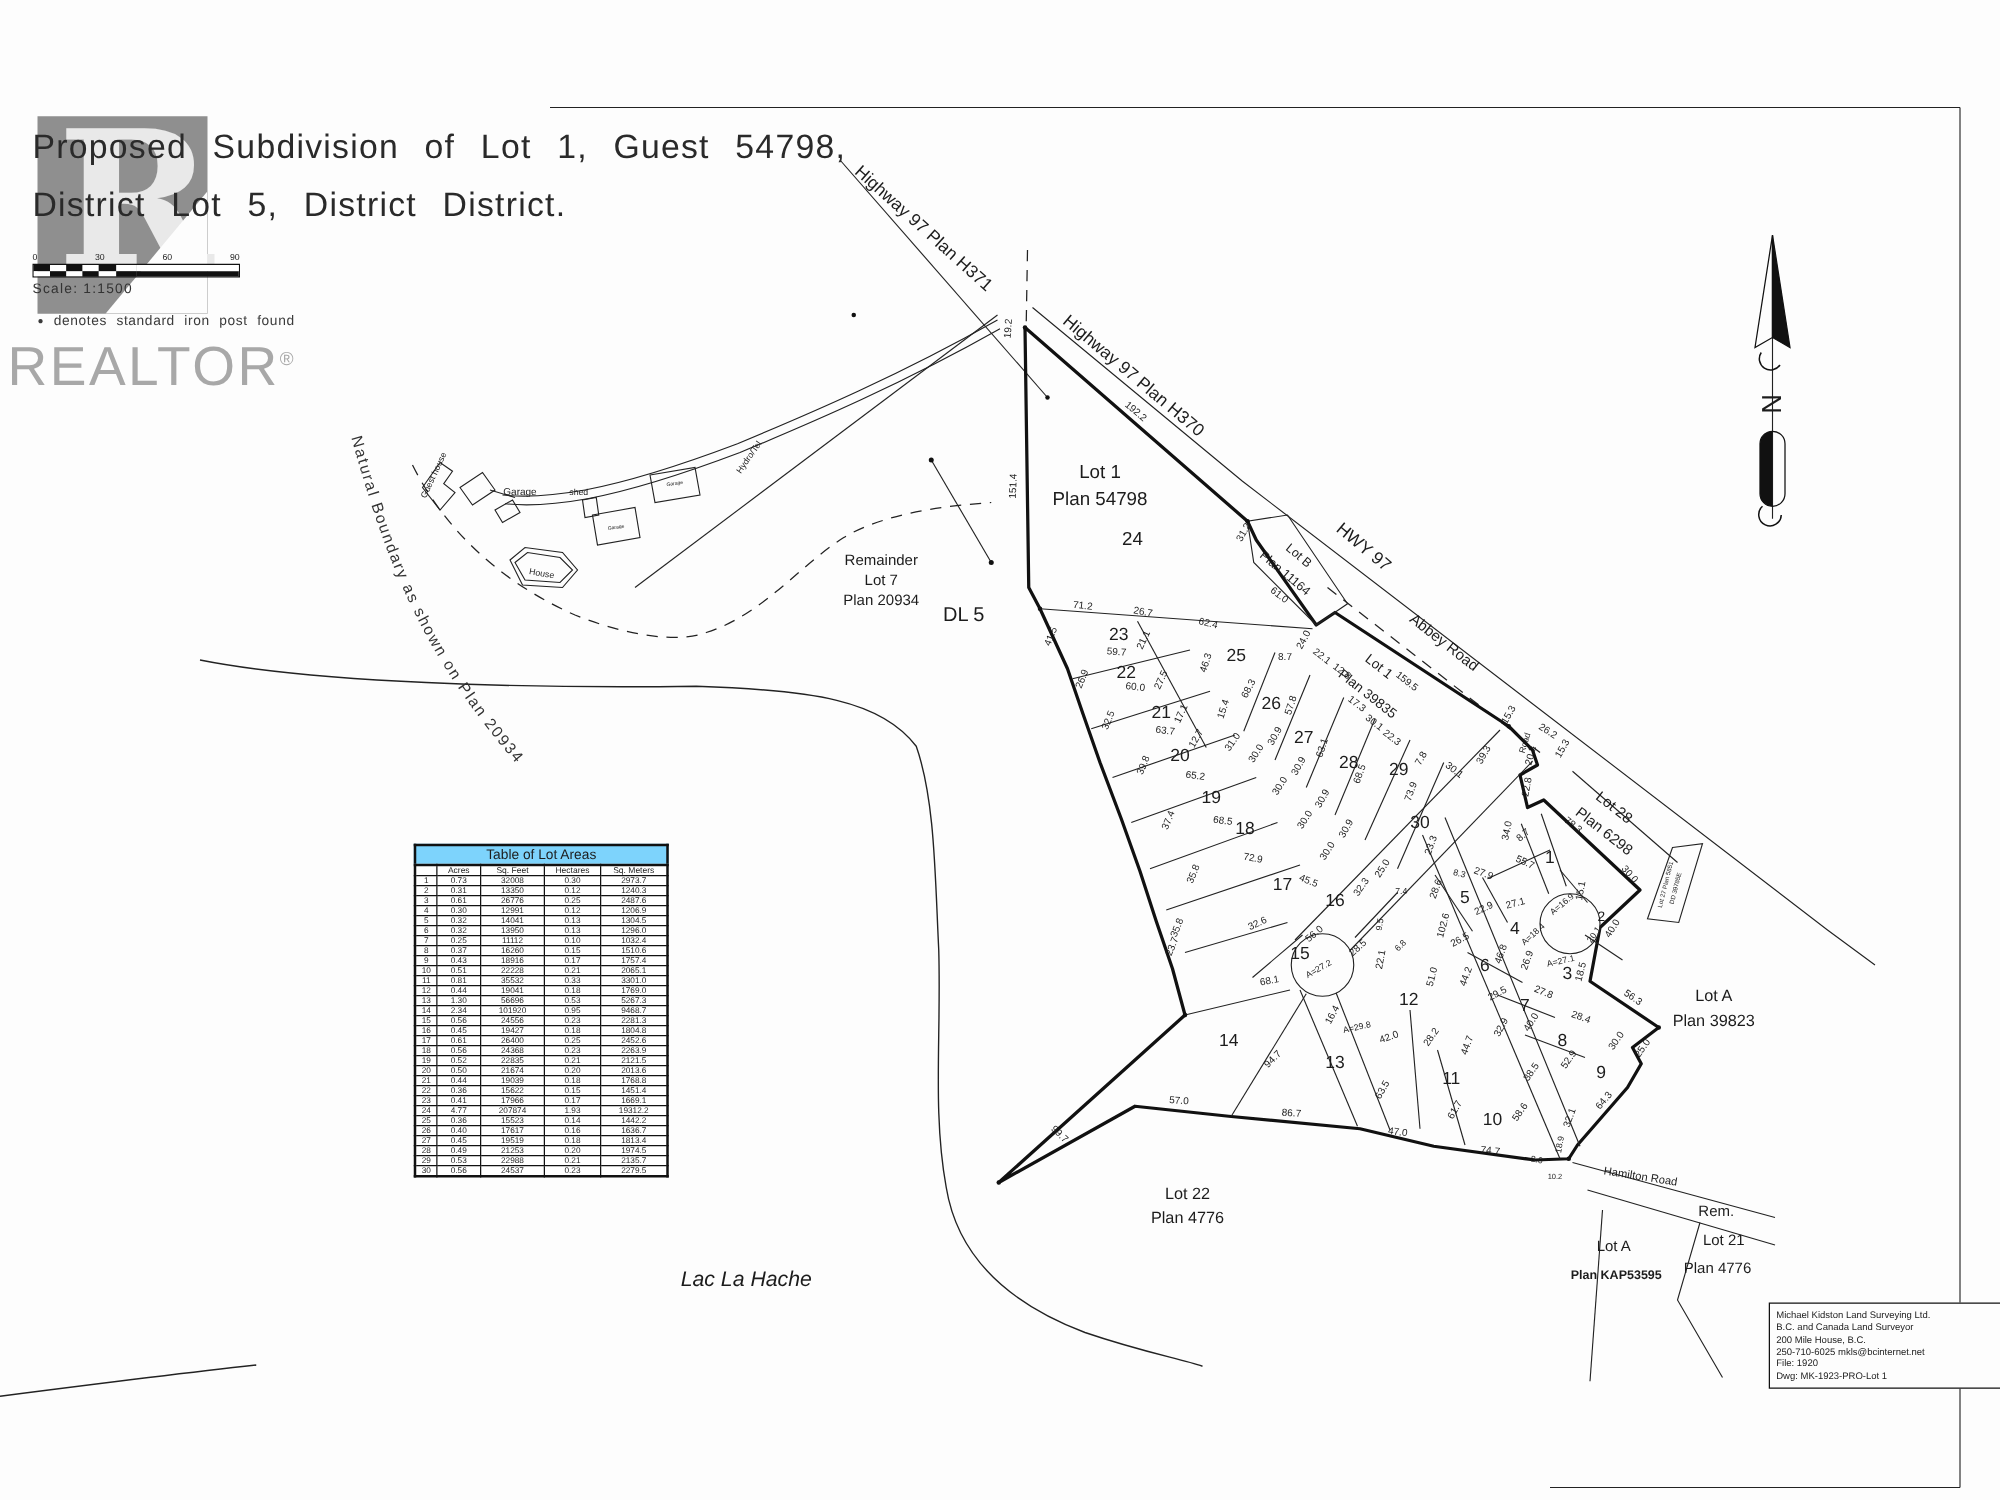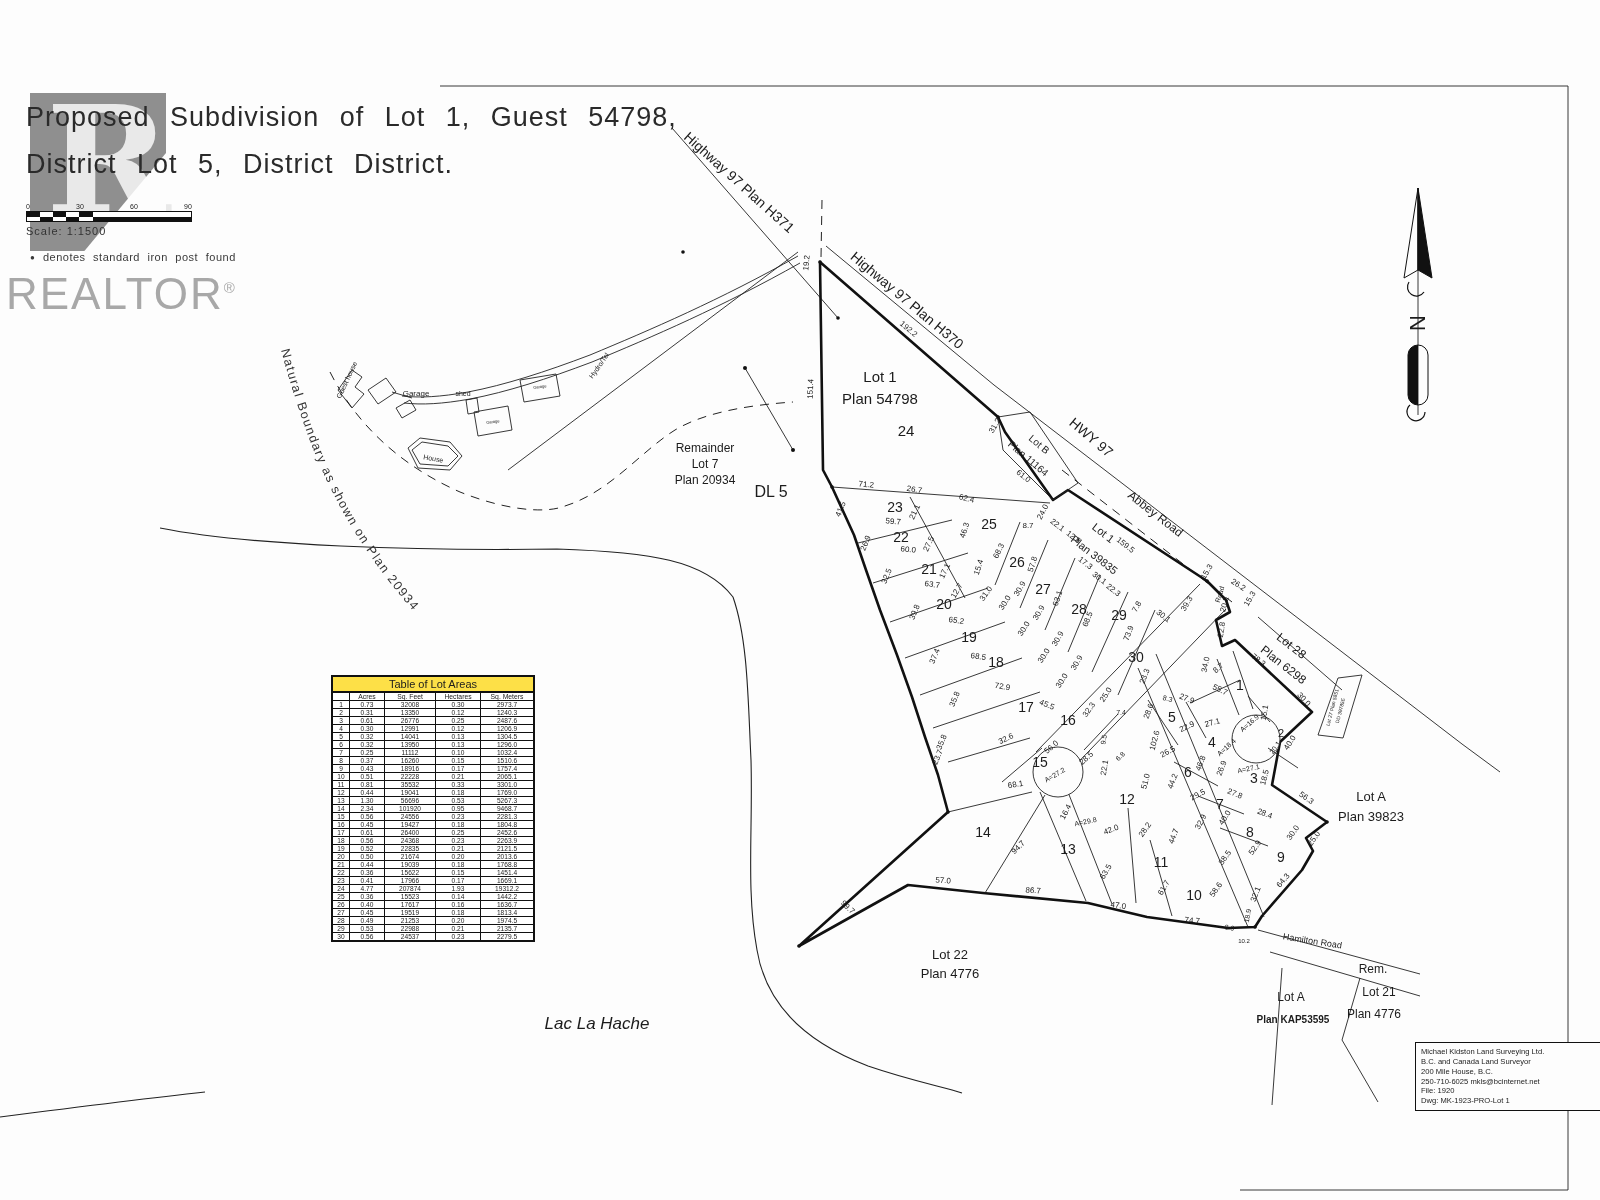--- a/index.html
+++ b/index.html
@@ -25,21 +25,21 @@
   .bar .r{display:flex;height:50%;}
   .bar .c{height:100%;}
   .k{background:#111;} .w{background:#fff;}
   .scalelabel{margin-top:3px;font-size:11px;letter-spacing:1px;color:#333;}
   .legendline{position:absolute;left:30px;top:251px;z-index:3;font-size:11px;color:#3a3a3a;
         letter-spacing:.5px;word-spacing:4px;}
   
   .lot-table{position:absolute;left:331px;top:675px;z-index:3;border-collapse:collapse;
         background:#fff;border:2px solid #111;}
   .lot-table caption{border:2px solid #111;border-bottom:none;font-size:11px;padding:1px 0;
-        background:#fde047;caption-side:top;}
+        background:#7dd3fc;caption-side:top;}
   .lot-table th,.lot-table td{border:1px solid #111;font-size:6.6px;font-weight:normal;
         padding:0 2px;height:7px;line-height:7px;text-align:center;white-space:nowrap;}
   .lot-table thead th{font-size:6.8px;}
   
   .surv{position:absolute;left:1378px;top:1042px;width:178px;z-index:3;border:1.5px solid #111;
         padding:4px 5px;font-size:7.6px;line-height:1.3;background:#fdfdfd;white-space:nowrap;margin-left:37px;}
   
   svg.map{position:absolute;left:0;top:0;z-index:2;}
   .thick{fill:none;stroke:#111;stroke-width:2.6;stroke-linejoin:round;}
   .thin{fill:none;stroke:#222;stroke-width:0.9;}

